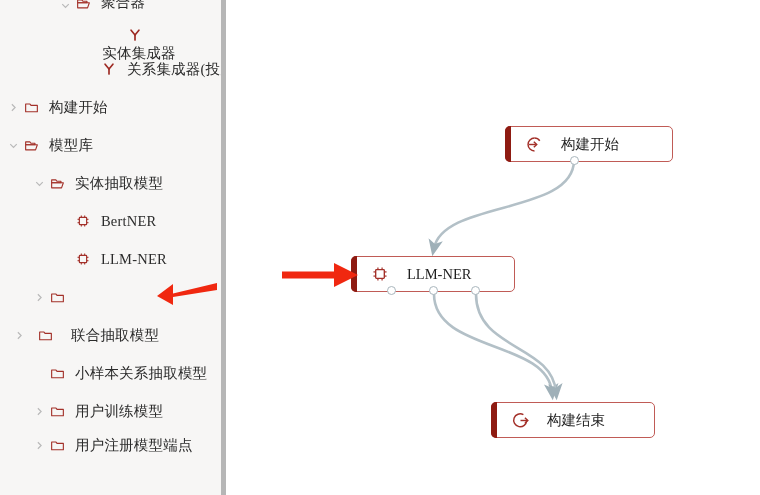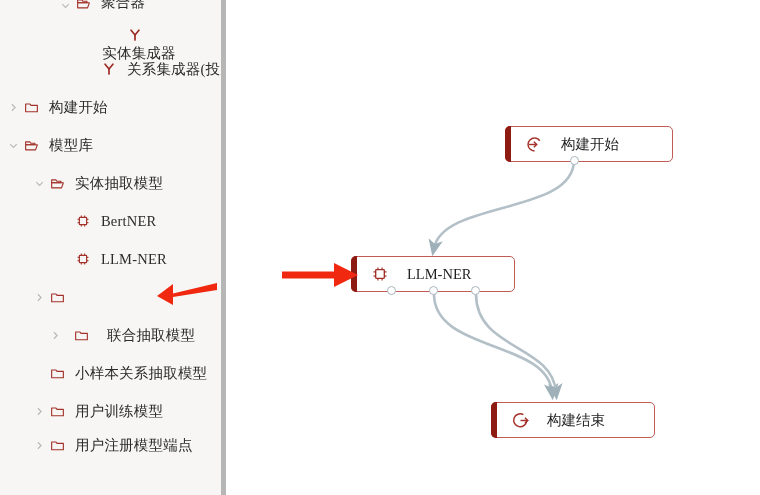--- a/index.html
+++ b/index.html
@@ -306,21 +306,21 @@
             <svg width="9" height="9" viewBox="0 0 10 10">
               <path d="M3.2 1.4 L6.8 5 L3.2 8.6" fill="none" stroke="#b9b9b9" stroke-width="1.3"></path>
             </svg>
           </span>
           <span class="node-icon">
             <svg width="15" height="15" viewBox="0 0 20 20">
               <path d="M2.2 5.4 L8 5.4 L9.4 7.2 L17.8 7.2 L17.8 15.6 L2.2 15.6 Z" fill="none" stroke="#a33029" stroke-width="1.5" stroke-linejoin="round"></path>
             </svg>
           </span>
         </li>
-        <li class="tree-row" style="padding-left: 48px; gap: 8px;">
+        <li class="tree-row" style="padding-left: 12px; gap: 8px;">
           <span class="chevron">
             <svg width="9" height="9" viewBox="0 0 10 10">
               <path d="M3.2 1.4 L6.8 5 L3.2 8.6" fill="none" stroke="#b9b9b9" stroke-width="1.3"></path>
             </svg>
           </span>
           <span class="node-icon">
             <svg width="15" height="15" viewBox="0 0 20 20">
               <path d="M2.2 5.4 L8 5.4 L9.4 7.2 L17.8 7.2 L17.8 15.6 L2.2 15.6 Z" fill="none" stroke="#a33029" stroke-width="1.5" stroke-linejoin="round"></path>
             </svg>
           </span>

